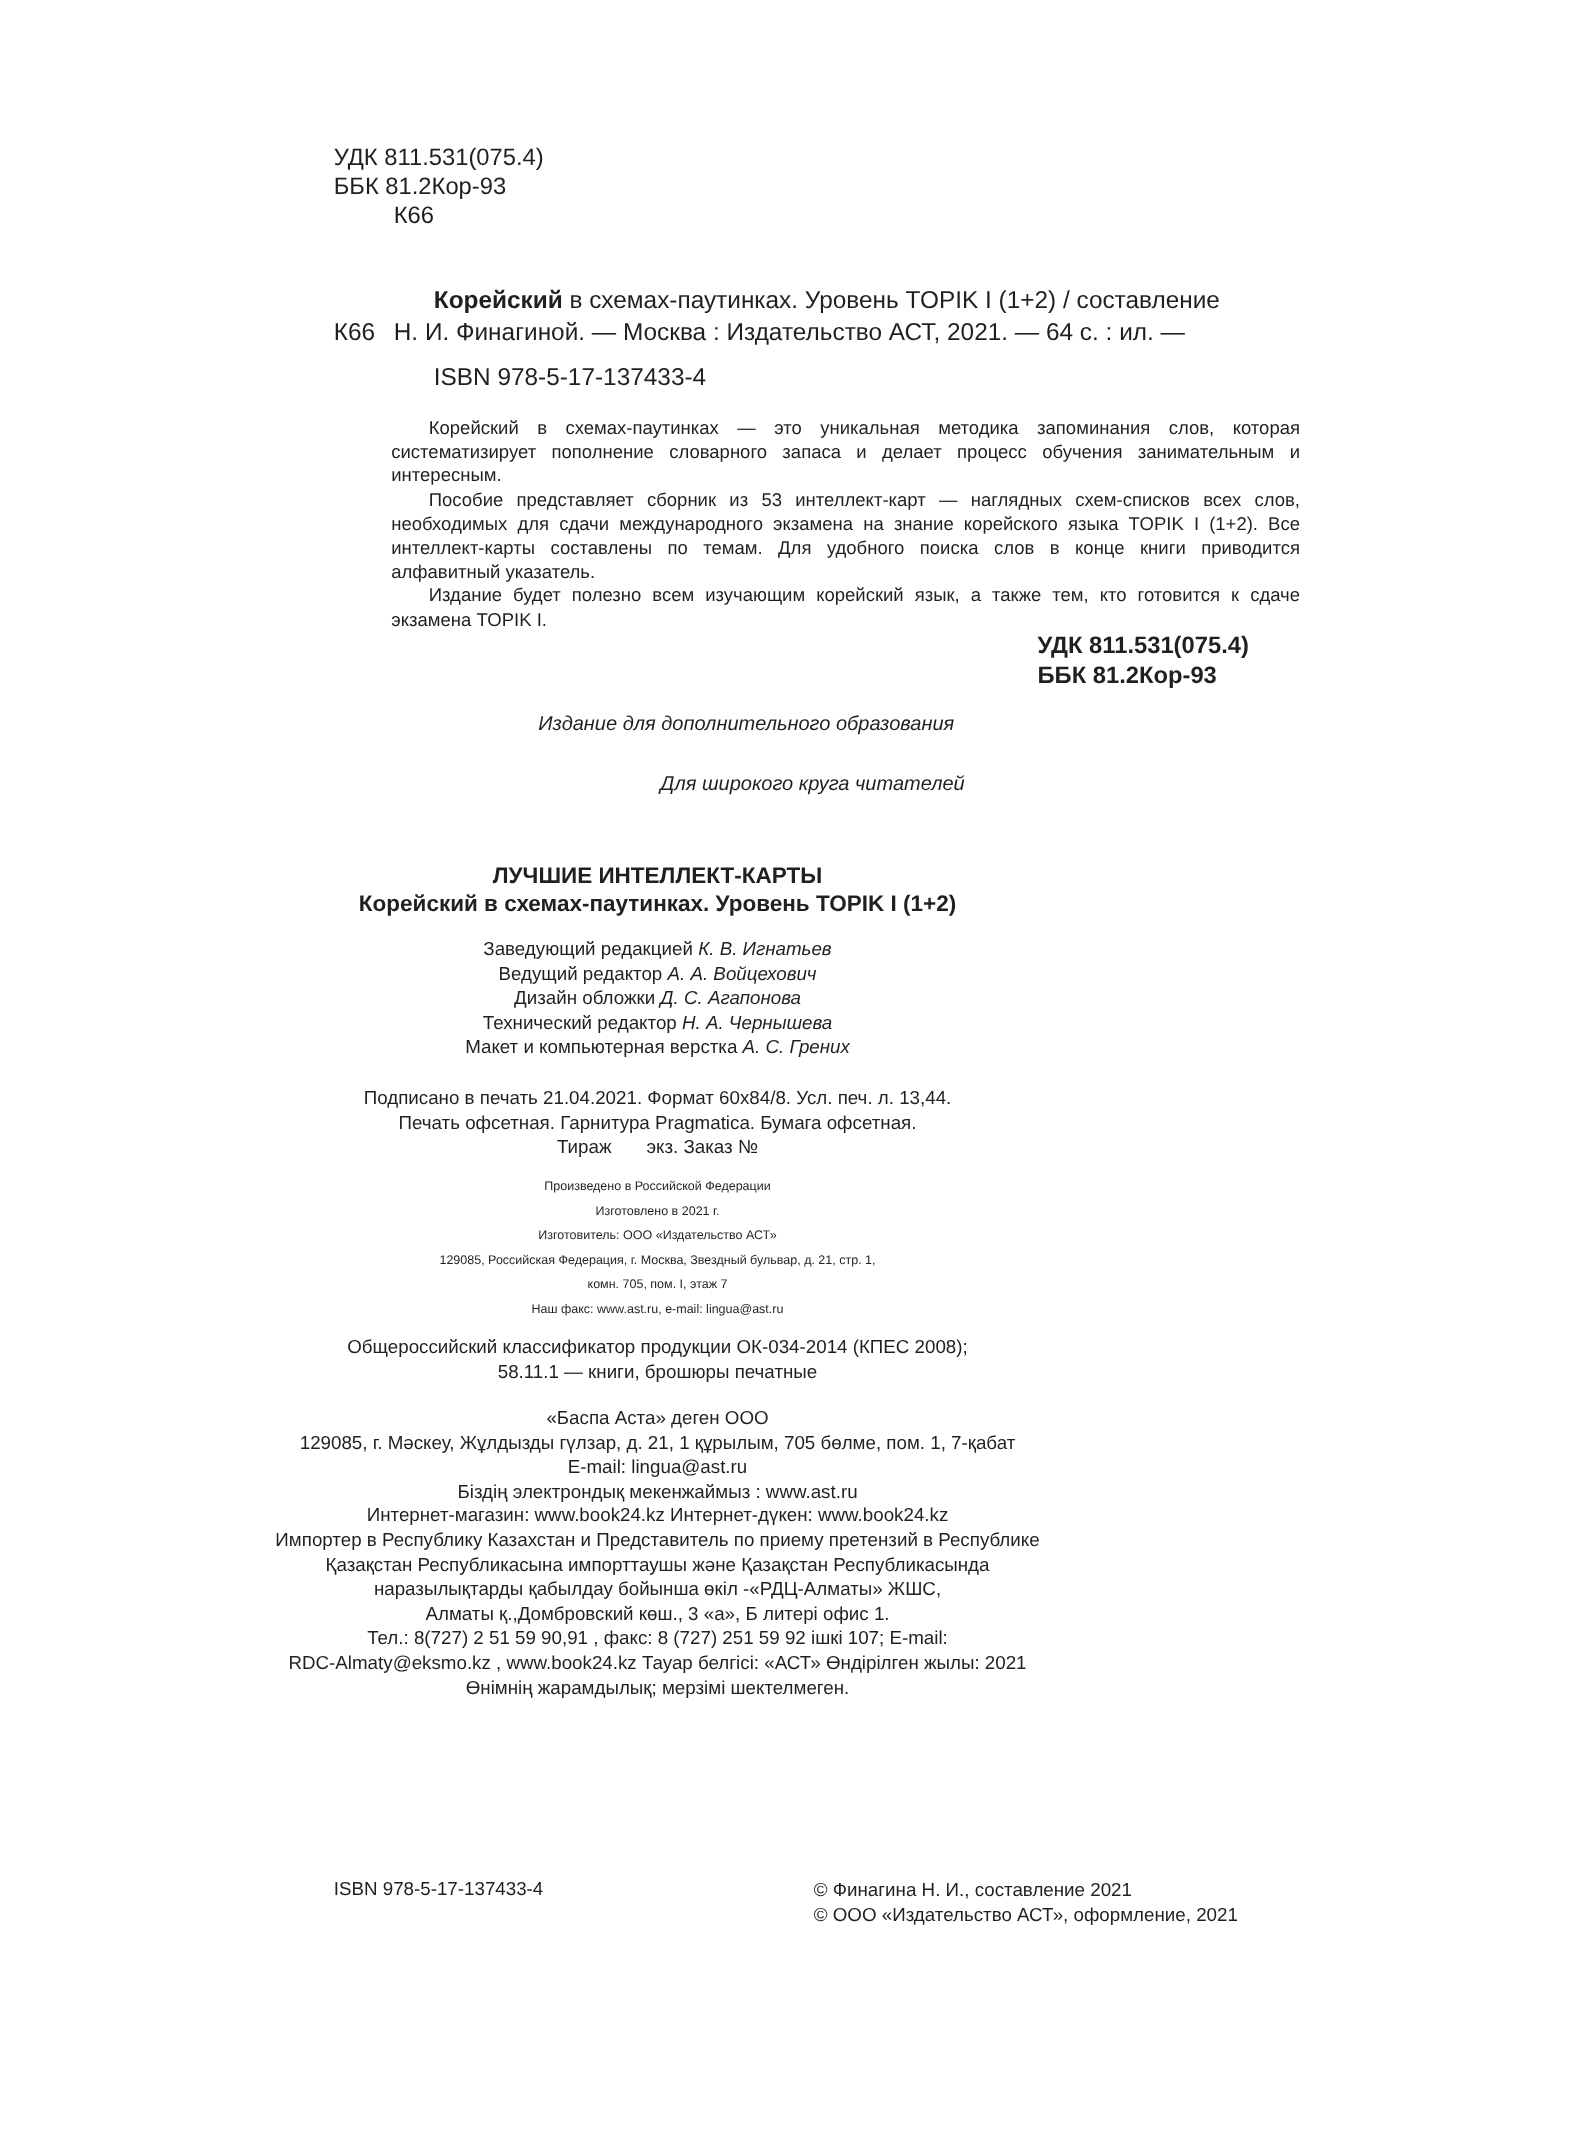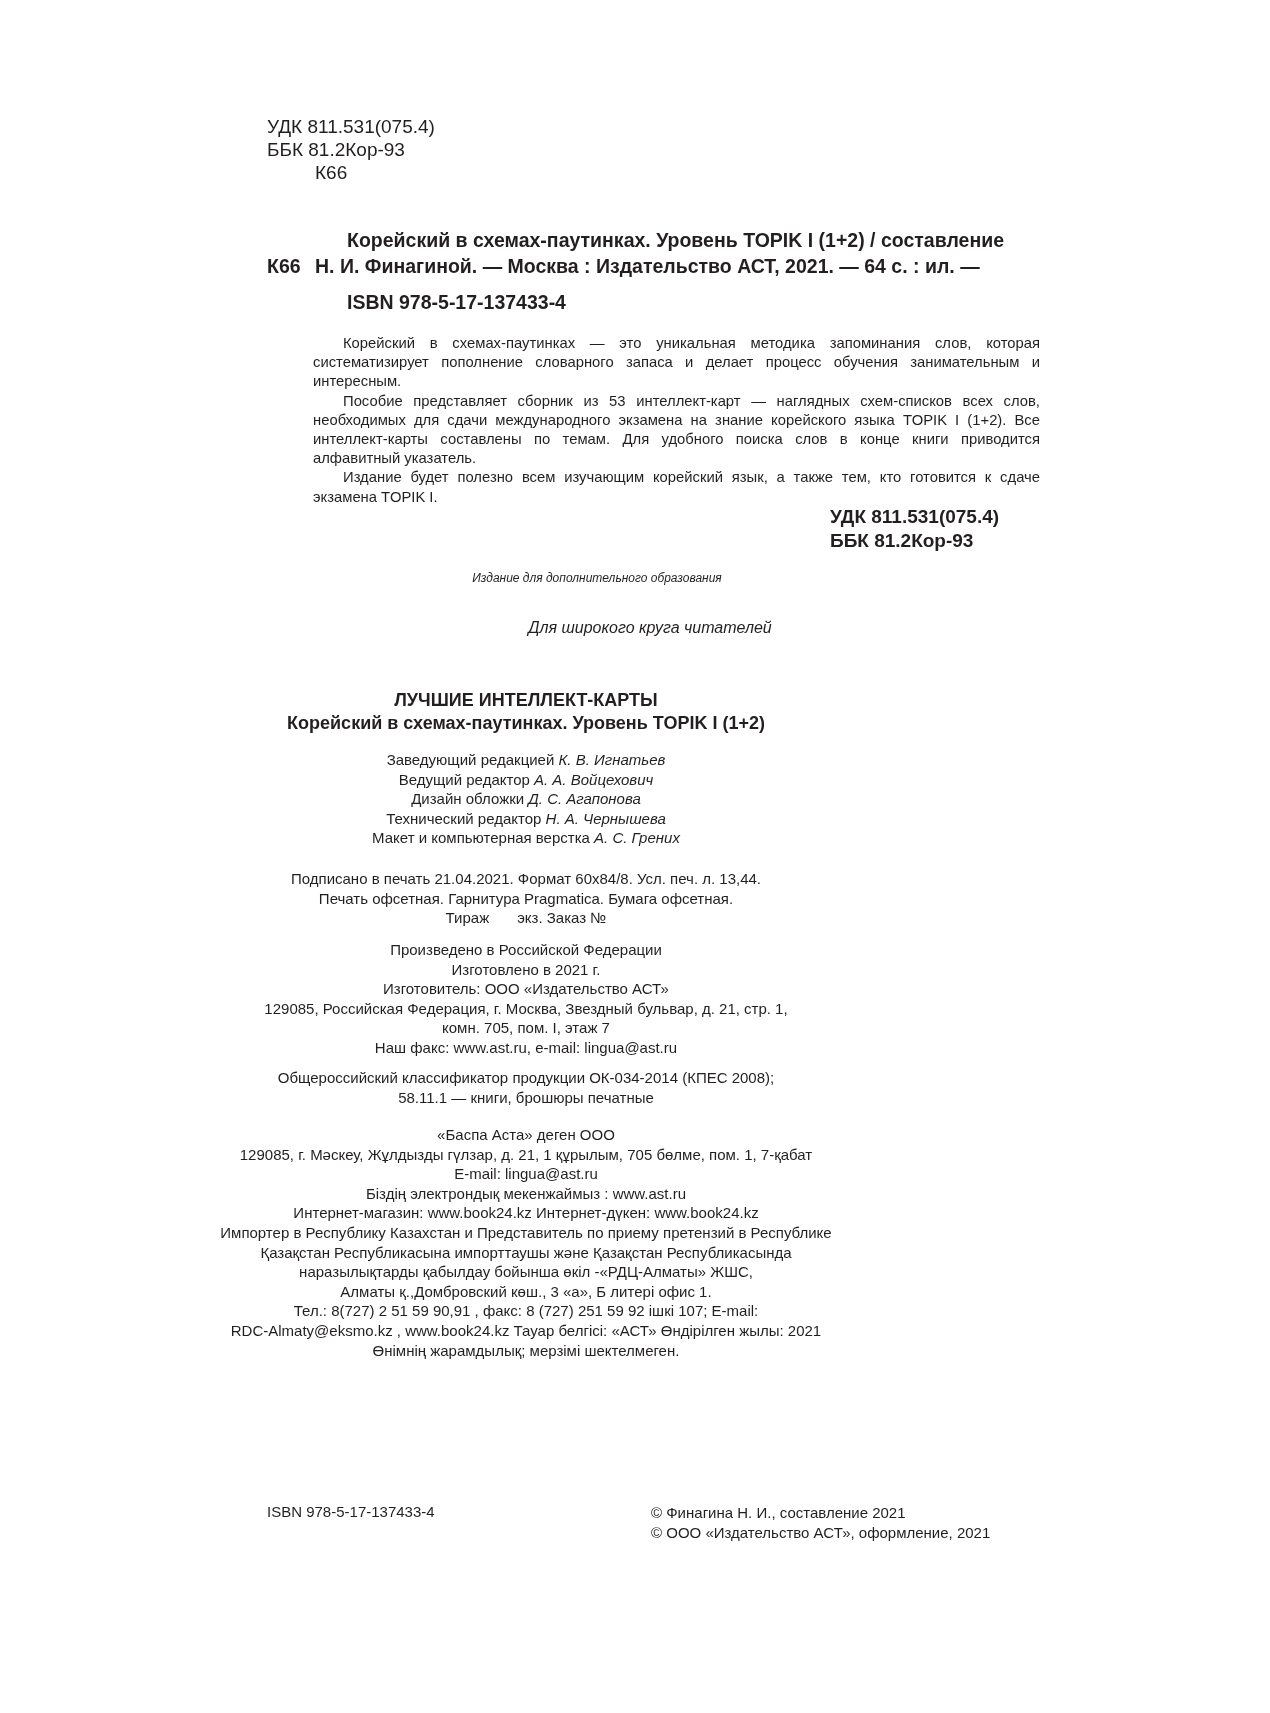--- a/index.html
+++ b/index.html
@@ -7,43 +7,43 @@
     width: 1270px; height: 1713px; position: relative; overflow: hidden;
     font-family: "Liberation Sans", "DejaVu Sans", sans-serif;
     color: #231f20;
   }
   .abs { position: absolute; }
   .codes { left: 267px; top: 115px; font-size: 19px; line-height: 23px; }
   .codes div { white-space: nowrap; }
   .codes .indent { padding-left: 48px; }
 
   .biblio { left: 267px; top: 227px; width: 773px; font-size: 19.5px; line-height: 26px; }
-  .biblio .line { white-space: nowrap; position: relative; font-weight: bold; }
+  .biblio .line { white-space: nowrap; position: relative; }
   .biblio .l1 { padding-left: 80px; text-align: justify; }
   .biblio .k66 { position: absolute; left: 0; }
   .biblio .l2 { padding-left: 48px; }
   .biblio .l3 { padding-left: 48px; }
   .biblio .isbn { padding-left: 80px; margin-top: 10px; }
 
   .abstract { left: 313px; top: 334px; width: 727px; font-size: 14.8px; line-height: 19.2px; text-align: justify; }
   .abstract p { margin: 0; text-indent: 30px; }
 
   .codes-right { left: 830px; top: 505px; font-size: 19px; line-height: 24px; font-weight: bold; }
 
   .center { left: 0; width: 1052px; text-align: center; }
   .italic { font-style: italic; }
-  .edu { top: 571px; font-size: 12px; left: 0; width: 1164px; text-align: center; padding-left: 30px; box-sizing: border-box; }
+  .edu { top: 571px; font-size: 16px; left: 0; width: 1164px; text-align: center; padding-left: 30px; box-sizing: border-box; }
   .readers { top: 619px; font-size: 16px; left: 0; width: 1270px; text-align: center; padding-left: 30px; box-sizing: border-box; }
 
   .series { top: 689px; font-size: 18px; line-height: 23px; font-weight: bold; }
   .staff { top: 750px; font-size: 15px; line-height: 19.6px; }
   .staff i { font-style: italic; margin-top: 12px; }
   .print { top: 869px; font-size: 15px; line-height: 19.6px; }
   .print .tirazh span { display: inline-block; width: 28px; }
-  .made { top: 940px; font-size: 15px; line-height: 19.6px; text-align: center; }
+  .made { top: 940px; font-size: 10px; line-height: 19.6px; text-align: center; }
   .okp { top: 1068px; font-size: 15px; line-height: 19.6px; }
   .kz { top: 1125px; font-size: 15px; line-height: 19.6px; }
 
   .isbn-bottom { left: 267px; top: 1503px; font-size: 15px; }
   .copyright { left: 651px; top: 1503px; font-size: 15px; line-height: 19.6px; }
 </style>
 </head>
 <body>
 
 <div class="abs codes">

